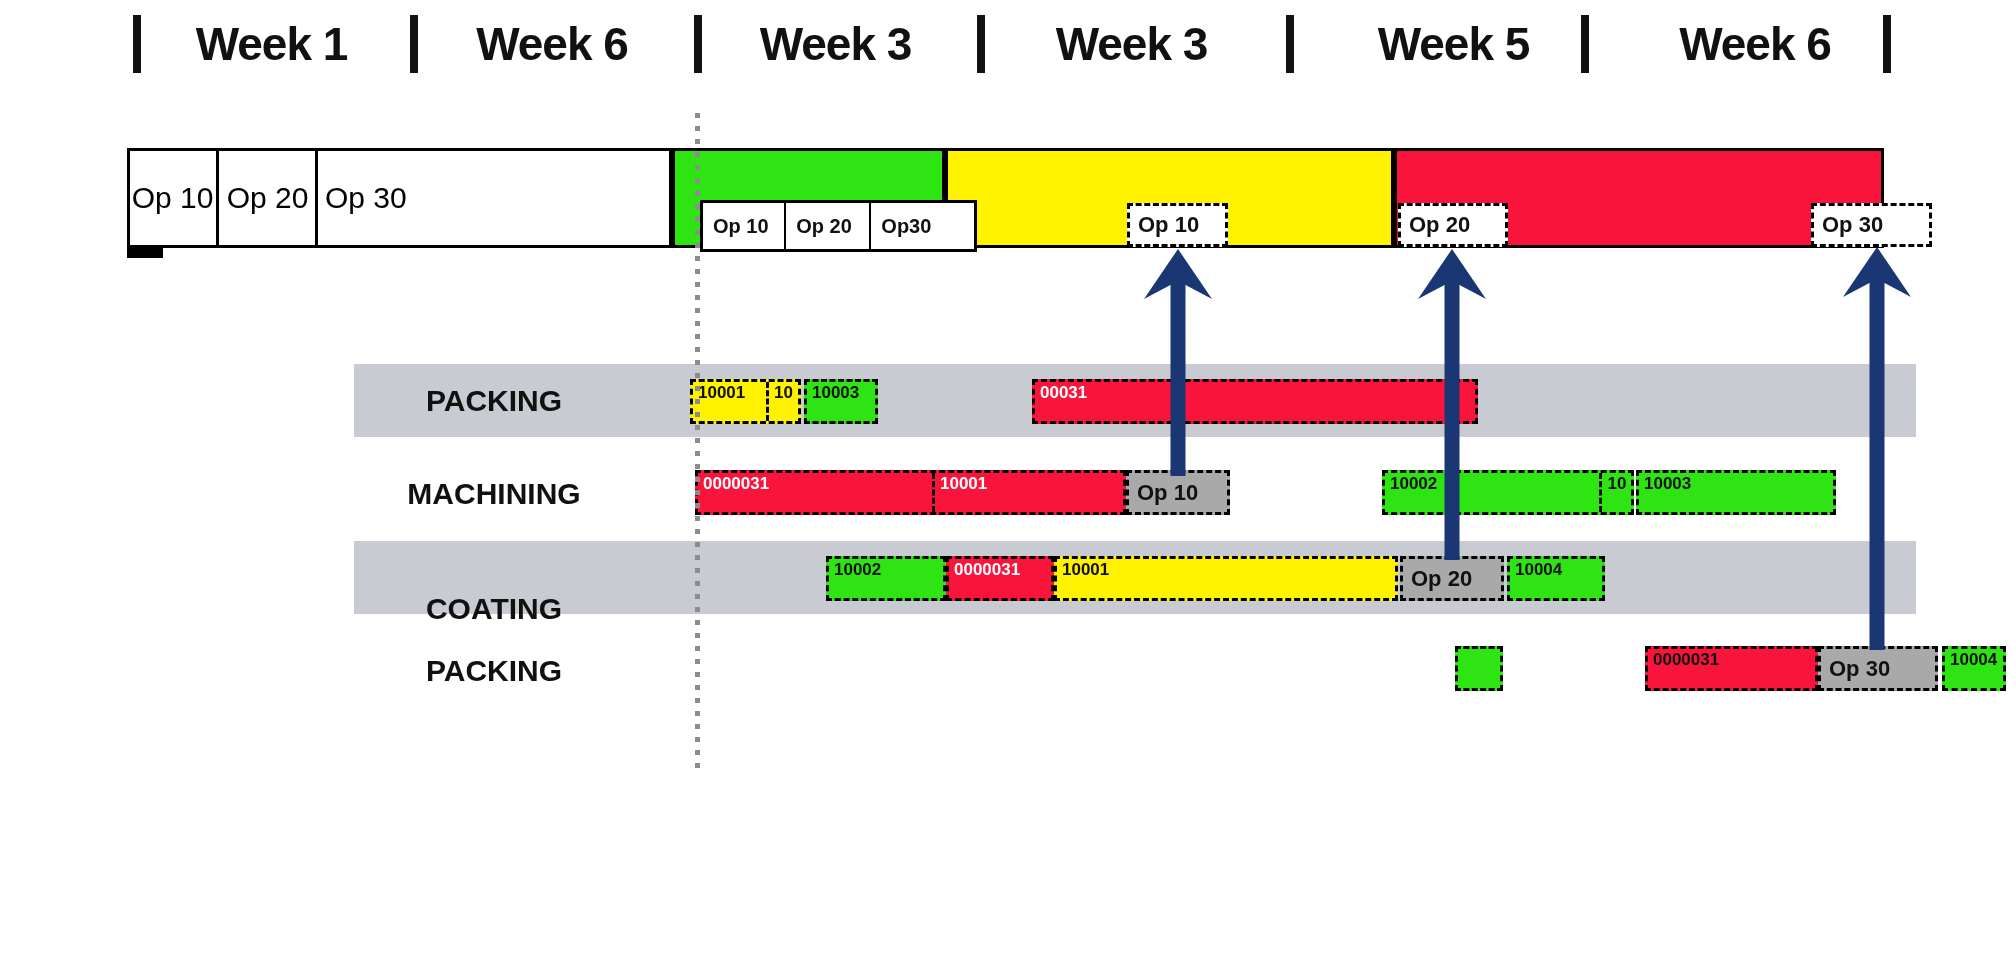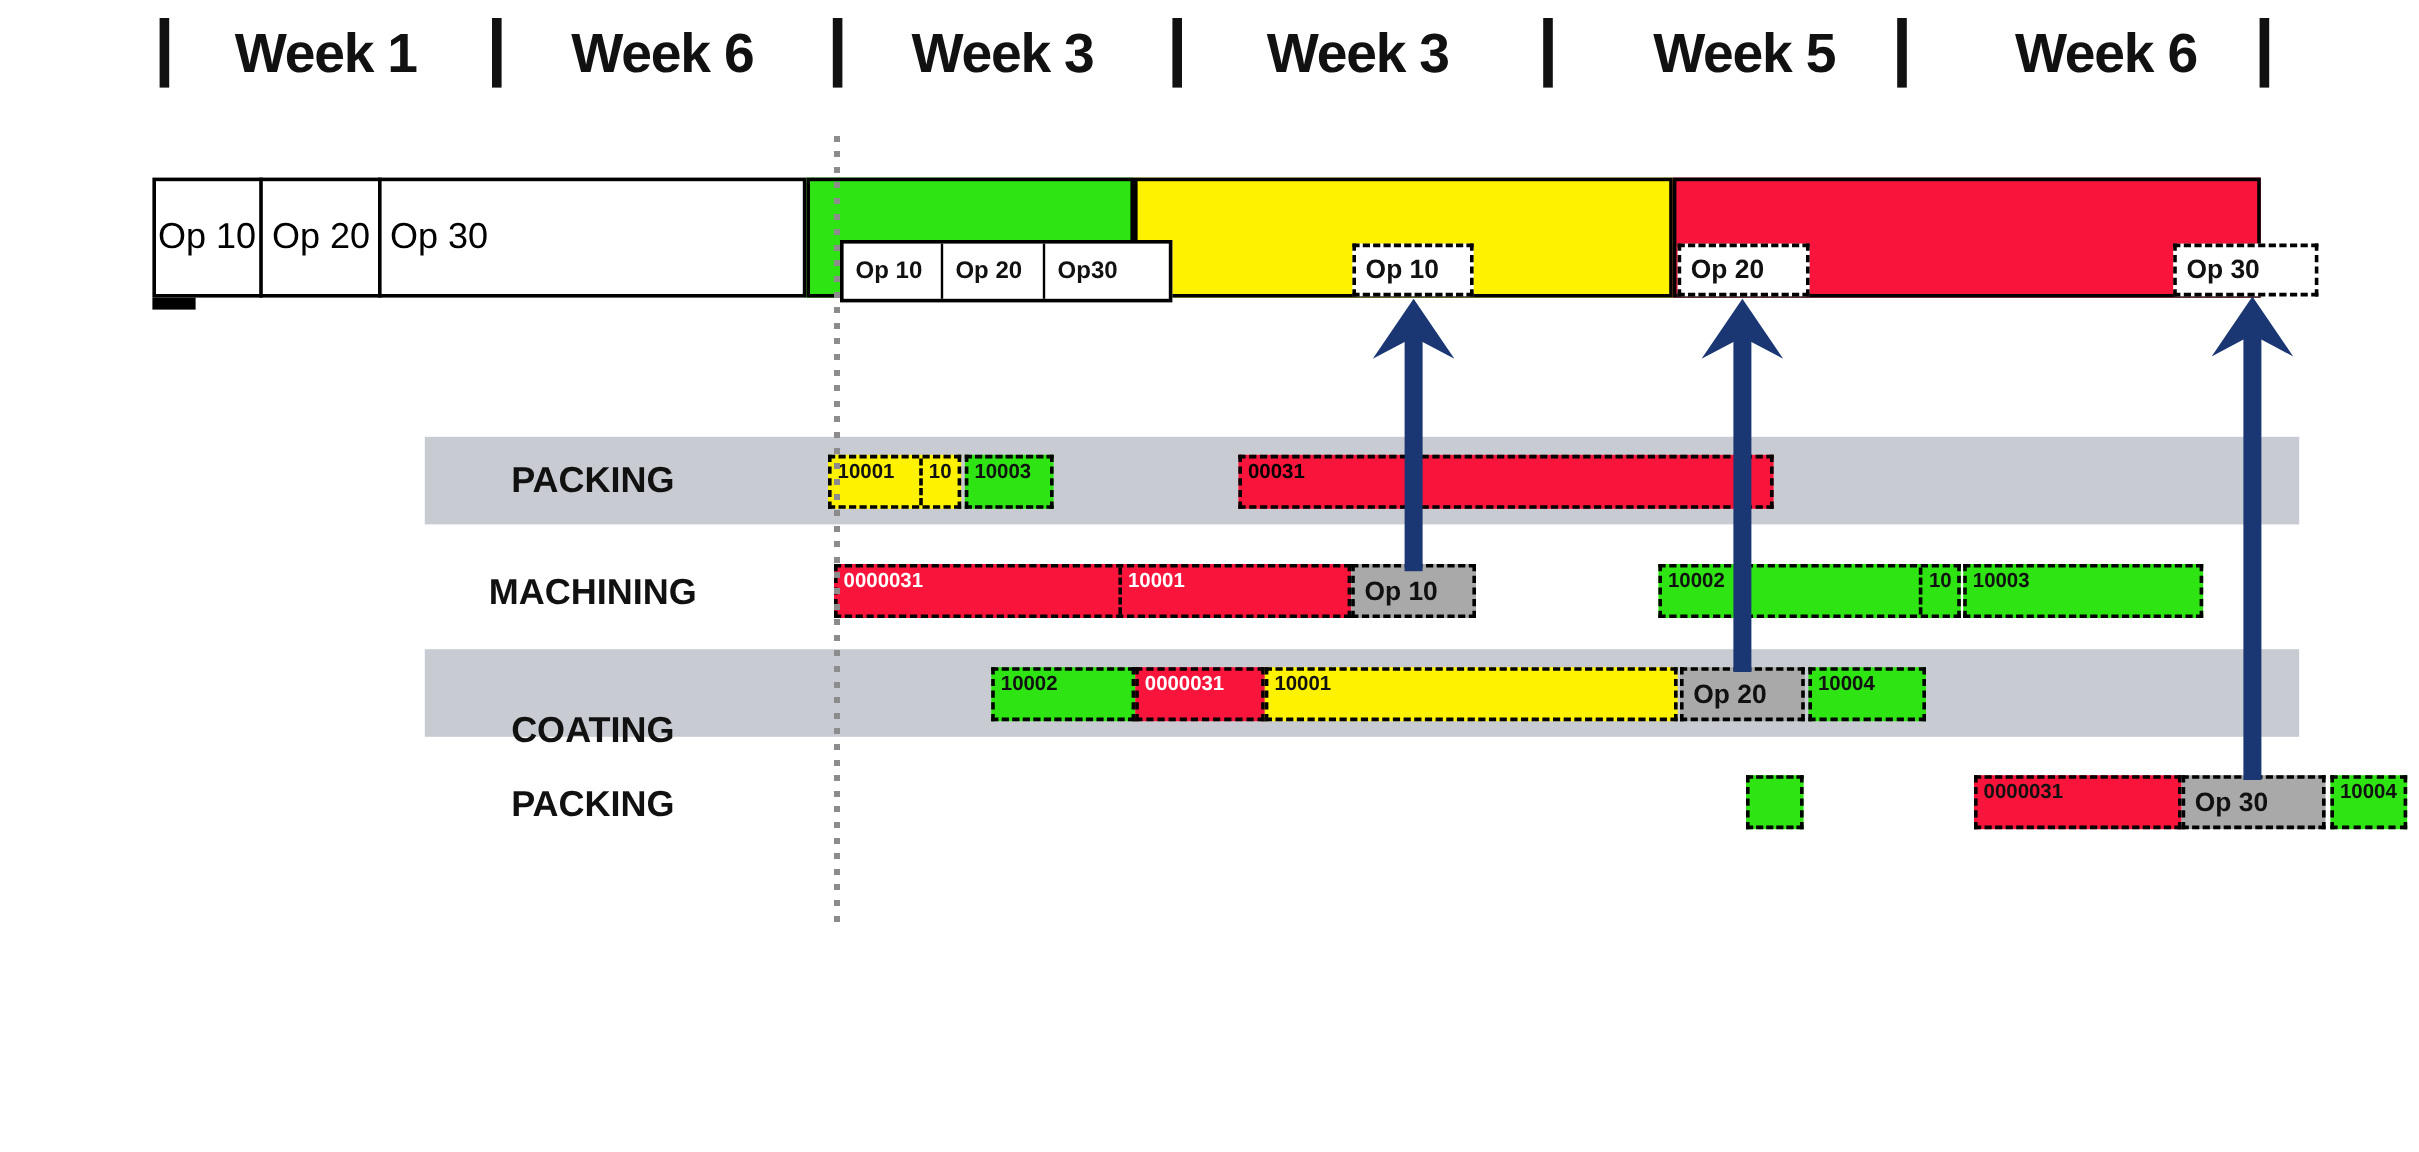--- a/index.html
+++ b/index.html
@@ -92,21 +92,21 @@
       <div class="rowlabel" style="left: 324px; top: 634px; width: 340px; height: 73px;">PACKING</div>
     </div>
   <div id="bars-layer">
       <div class="bar id" style="left: 690px; top: 379px; width: 111px; height: 45px; background: rgb(255, 242, 0); color: rgb(17, 17, 17);">
         <div class="barcell" style="width: 73px;">10001</div>
         <div class="barcell celldiv" style="flex: 1 1 auto;">10</div>
       </div>
       <div class="bar id" style="left: 804px; top: 379px; width: 74px; height: 45px; background: rgb(46, 229, 19); color: rgb(17, 17, 17);">
         <div class="barcell" style="flex: 1 1 auto;">10003</div>
       </div>
-      <div class="bar id" style="left: 1032px; top: 379px; width: 446px; height: 45px; background: rgb(249, 20, 59); color: #000000;">
+      <div class="bar id" style="left: 1032px; top: 379px; width: 446px; height: 45px; background: rgb(249, 20, 59); color: #ffffff;">
         <div class="barcell" style="flex: 1 1 auto;">00031</div>
       </div>
       <div class="bar id" style="left: 695px; top: 470px; width: 431px; height: 45px; background: rgb(249, 20, 59); color: rgb(255, 255, 255);">
         <div class="barcell" style="width: 234px;">0000031</div>
         <div class="barcell celldiv" style="flex: 1 1 auto;">10001</div>
       </div>
       <div class="bar op" style="left: 1126px; top: 470px; width: 104px; height: 45px; background: rgb(169, 169, 169); color: rgb(17, 17, 17);">
         <div class="barcell" style="flex: 1 1 auto;">Op 10</div>
       </div>
       <div class="bar id" style="left: 1382px; top: 470px; width: 252px; height: 45px; background: rgb(46, 229, 19); color: rgb(17, 17, 17);">

